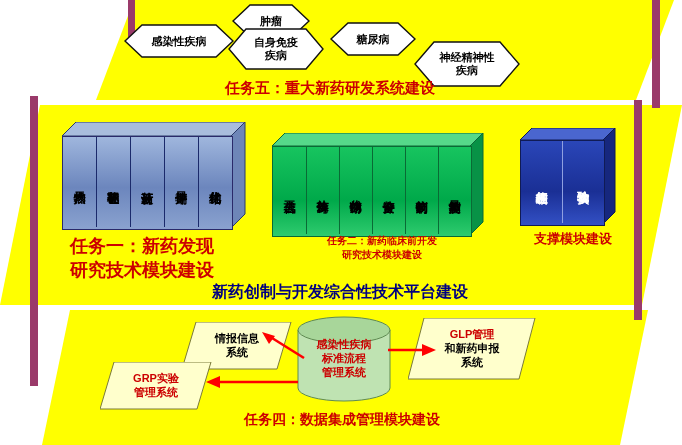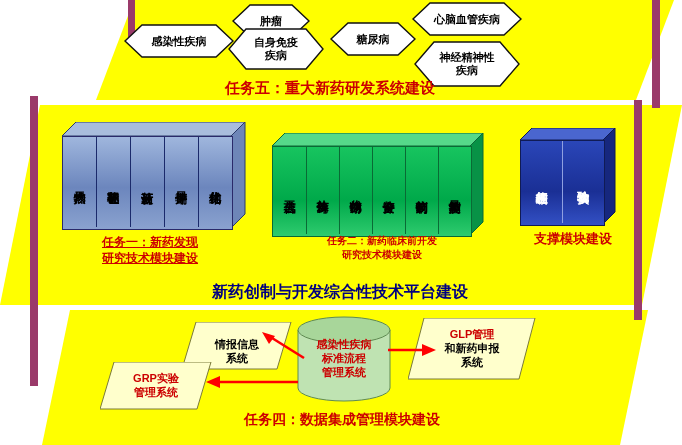--- a/index.html
+++ b/index.html
@@ -76,26 +76,20 @@
   <div class="post" style="left:634px;top:100px;width:8px;height:220px;"></div>
   <div class="post" style="left:128px;top:0px;width:7px;height:40px;"></div>
 
   <div class="hex" style="left:232px;top:4px;width:78px;height:34px;">
     <svg width="78" height="34">
         <polygon points="18,1 60,1 77,17 60,33 18,33 1,17" fill="#ffffff" stroke="#111" stroke-width="1.4"></polygon>
       </svg>
     <div class="hlabel">肿瘤</div>
   </div>
 
-  <div class="hex" style="left:412px;top:2px;width:110px;height:34px;">
-    <svg width="110" height="34">
-        <polygon points="18,1 92,1 109,17 92,33 18,33 1,17" fill="#ffffff" stroke="#111" stroke-width="1.4"></polygon>
-      </svg>
-    <div class="hlabel">心脑血管疾病</div>
-  </div>
 
   <div class="hex" style="left:124px;top:24px;width:110px;height:34px;">
     <svg width="110" height="34">
         <polygon points="18,1 92,1 109,17 92,33 18,33 1,17" fill="#ffffff" stroke="#111" stroke-width="1.4"></polygon>
       </svg>
     <div class="hlabel">感染性疾病</div>
   </div>
 
   <div class="hex" style="left:228px;top:28px;width:96px;height:42px;">
     <svg width="96" height="42">
@@ -188,39 +182,39 @@
     <div class="face" style="left:0px;top:12px;width:83px;height:84px;background:linear-gradient(180deg,#2a46b8 0%,#1a2f95 60%,#3350c4 100%);border:1px solid #101b55;">
       <div class="cell vtxt" style="left:0px;top:0px;width:41px;height:82px;font-size:12px;color:#ffffff;border-right-color:#8fa0e0;">
         <span>结构表征</span>
       </div>
       <div class="cell vtxt" style="left:41px;top:0px;width:42px;height:82px;font-size:12px;color:#ffffff;">
         <span>实验动物</span>
       </div>
     </div>
   </div>
 
-  <div class="cap" style="left:50px;top:234px;width:200px;font-size:12px;text-decoration:underline;">
+  <div class="cap" style="left:42px;top:234px;width:200px;font-size:18px;">
     <div>任务一：新药发现</div>
     <div>研究技术模块建设</div>
   </div>
 
   <div class="cap" style="left:268px;top:234px;width:228px;font-size:10px;">
     <div>任务二：新药临床前开发</div>
     <div>研究技术模块建设</div>
   </div>
 
   <div class="cap" style="left:512px;top:230px;width:122px;font-size:13px;">
     <div>支撑模块建设</div>
   </div>
 
   <div class="cap blue" style="left:130px;top:281px;width:420px;font-size:16px;">
     <span>新药创制与开发综合性技术平台建设</span>
   </div>
 
-  <div class="para" style="left:182px;top:322px;width:110px;height:60px;">
+  <div class="para" style="left:182px;top:322px;width:110px;height:48px;">
     <svg width="110" height="48" style="position:absolute;left:0;top:0;">
       <polygon points="14,0 109,0 95,47 0,47" fill="#ffffcc" stroke="#7a7a3a" stroke-width="1"></polygon>
     </svg>
     <div class="ptxt">
       <span>
         <span>情报信息</span><br>
         <span>系统</span>
       </span>
     </div>
   </div>

